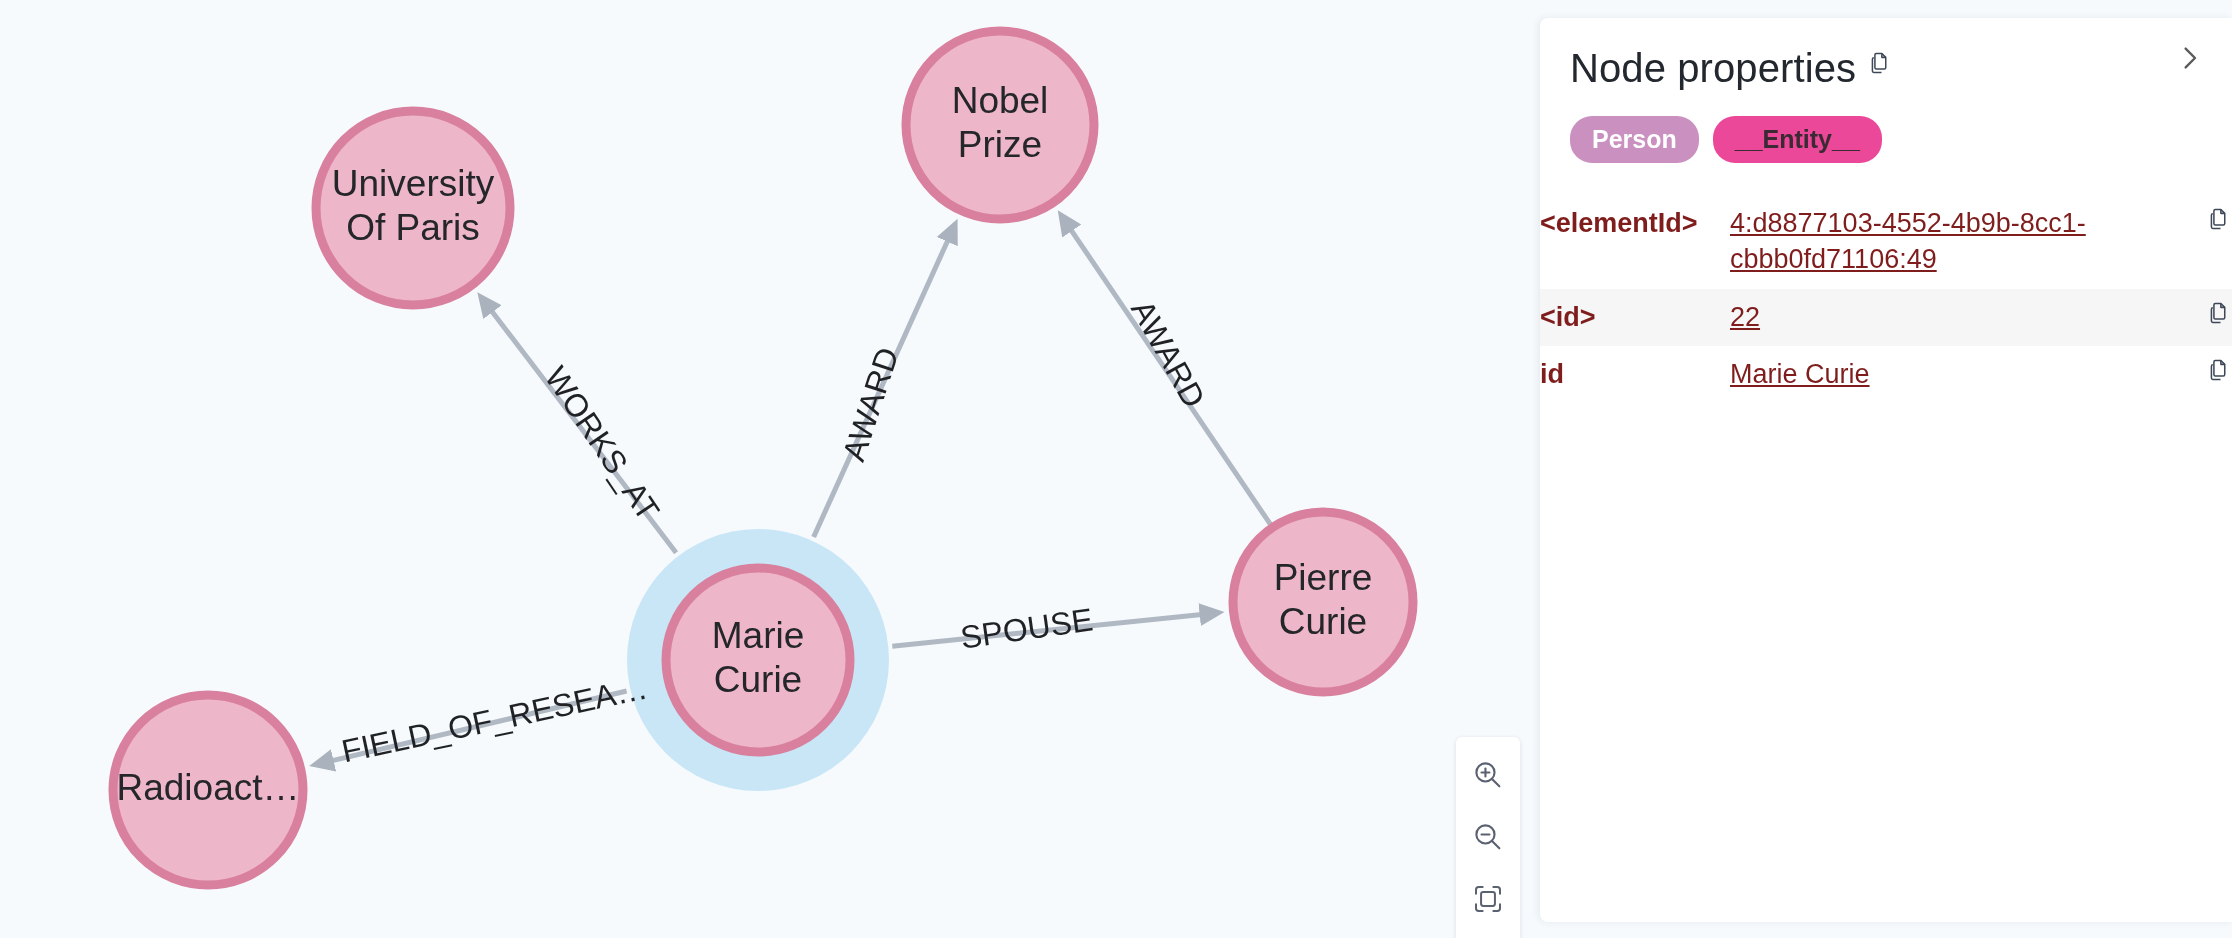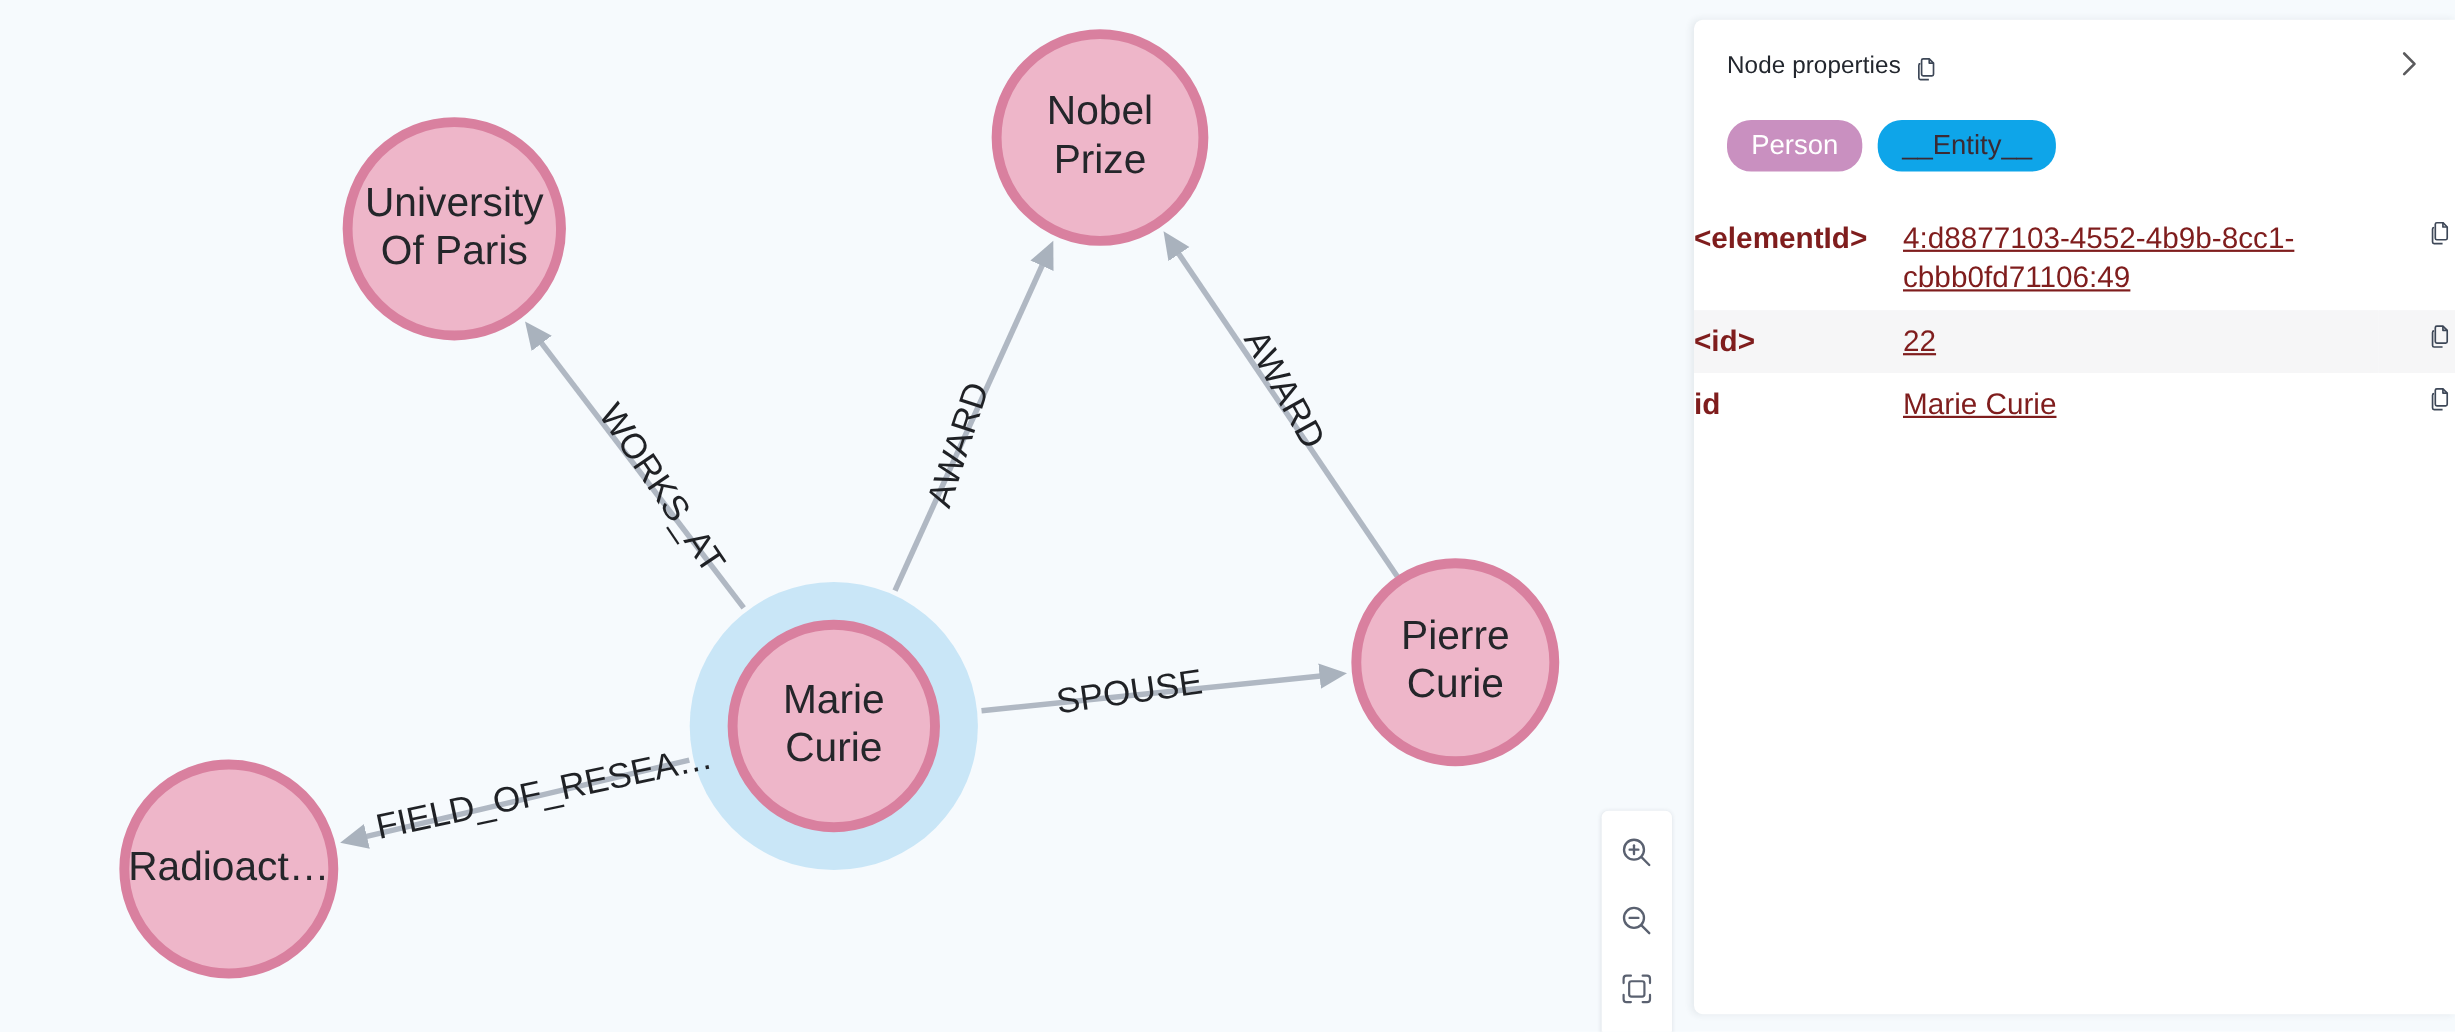--- a/index.html
+++ b/index.html
@@ -102,21 +102,21 @@
     box-sizing: border-box;
     overflow: hidden;
   }
   #panel-header {
     position: relative;
     padding: 30px 30px 0 30px;
     display: flex;
     align-items: flex-start;
   }
   #panel-title {
-    font-size: 22px;
+    font-size: 40px;
     color: #23272e;
     font-weight: 400;
     line-height: 1;
     letter-spacing: 0.1px;
   }
   #title-copy-icon {
     margin-left: 11px;
     margin-top: 2px;
     cursor: pointer;
   }
@@ -135,21 +135,21 @@
   #labels-row {
     padding: 28px 30px 0 30px;
     display: flex;
     gap: 14px;
     align-items: center;
   }
   .label-chip {
     border-radius: 22px;
     padding: 8px 22px;
     font-size: 25px;
-    font-weight: normal;
+    font-weight: bold;
     color: #ffffff;
     line-height: 1.25;
     white-space: nowrap;
     cursor: pointer;
     text-align: right;
   }
   .chip-person { background: #c990c0; }
   .chip-entity { background: #f0b3c8; color: #3b2a33; }
 
   #props-table {
@@ -286,21 +286,21 @@
         <span>
           <svg width="30" height="30" viewBox="0 0 24 24" fill="none" stroke="#5b5b5d" stroke-width="1.9" stroke-linecap="round" stroke-linejoin="round">
             <polyline points="8.5,4.5 16,12 8.5,19.5"></polyline>
           </svg>
         </span>
       </div>
     </div>
 
     <div id="labels-row">
         <div class="label-chip chip-person" style="background: rgb(201, 144, 192);">Person</div>
-        <div class="label-chip chip-entity" style="background: #0ea5e9;">__Entity__</div>
+        <div class="label-chip chip-entity" style="background: #ec4899;">__Entity__</div>
       </div>
 
     <table id="props-table">
       <tbody id="props-body">
           <tr>
             <td class="prop-key">&lt;elementId&gt;</td>
             <td class="prop-val">4:d8877103-4552-4b9b-8cc1-cbbb0fd71106:49</td>
             <td class="prop-copy"><span><svg width="26" height="26" viewBox="0 0 24 24" fill="none" stroke="#3d4757" stroke-width="1.4" stroke-linejoin="round">
                   <path d="M8.6 3.2 h5.1 l3.6 3.6 v9.4 a1.3 1.3 0 0 1 -1.3 1.3 h-7.4 a1.3 1.3 0 0 1 -1.3 -1.3 V4.5 a1.3 1.3 0 0 1 1.3 -1.3 z"></path>
                   <path d="M13.7 3.2 v3.6 h3.6"></path>

